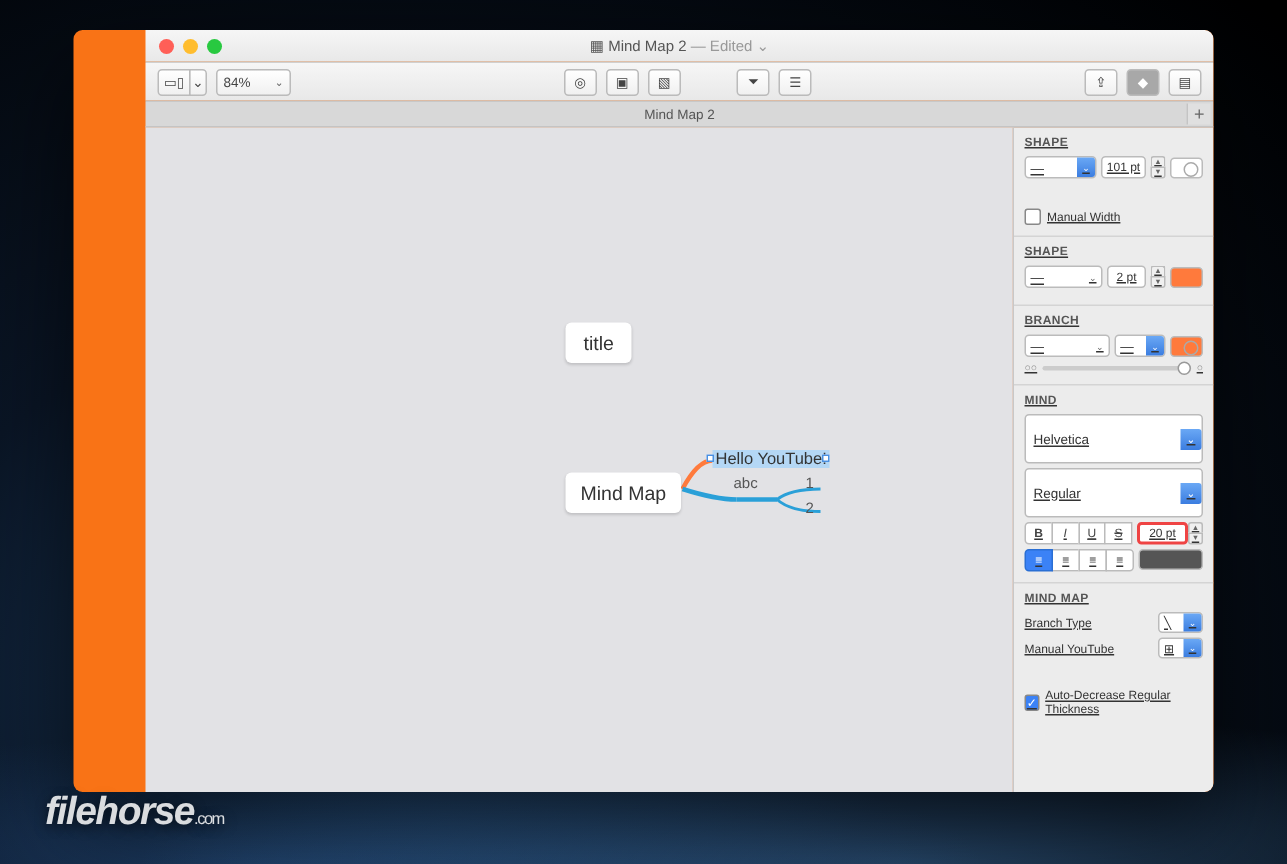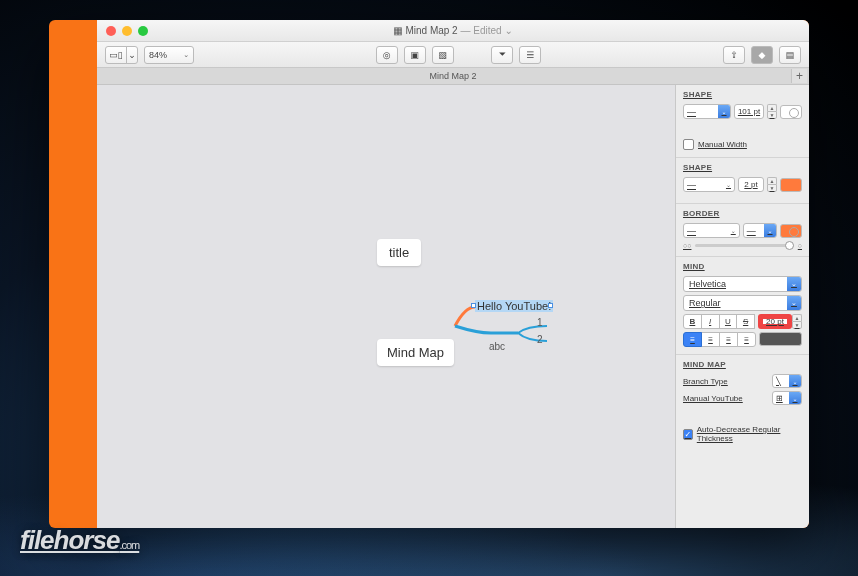--- a/index.html
+++ b/index.html
@@ -16,21 +16,21 @@
 .tb-btn { height: 18px; min-width: 22px; background: linear-gradient(#ffffff, #f0f0f0); border: 1px solid #bbb; border-radius: 3px; display: inline-flex; align-items: center; justify-content: center; font-size: 9px; color: #444; cursor: default; }
 .tb-seg { display: flex; } .tb-seg .tb-btn { border-radius: 0; margin-left: -1px; } .tb-seg .tb-btn:first-child { border-radius: 3px 0 0 3px; margin-left: 0; } .tb-seg .tb-btn:last-child { border-radius: 0 3px 3px 0; }
 .tb-zoom { width: 50px; justify-content: space-between; padding: 0 4px; }
 .tb-zoom .chev { font-size: 7px; color: #666; }
 .tb-spacer { flex: 1; }
 .tb-group { display: flex; gap: 6px; }
 .tabbar { height: 17px; background: #d8d8d8; border-bottom: 1px solid #c4c4c4; display: flex; align-items: center; justify-content: center; font-size: 9px; color: #555; position: relative; }
 .tabbar-add { position: absolute; right: 2px; width: 16px; height: 14px; display: flex; align-items: center; justify-content: center; background: #e0e0e0; border-left: 1px solid #c4c4c4; font-size: 12px; color: #666; }
 .content { display: flex; height: calc(100% - 65px); }
 .canvas { flex: 1; background: #e2e2e5; position: relative; }
-.node { position: absolute; background: #fff; border-radius: 4px; padding: 4px 10px; font-size: 12px; color: #333; box-shadow: 0 1px 2px rgba(0,0,0,0.15); margin-top: 24px; }
+.node { position: absolute; background: #fff; border-radius: 4px; padding: 4px 10px; font-size: 12px; color: #333; box-shadow: 0 1px 2px rgba(0,0,0,0.15); }
 .node-title { left: 280px; top: 130px; font-size: 13px; padding: 6px 12px; }
 .node-main { left: 280px; top: 230px; font-size: 13px; padding: 6px 10px; }
 .branch-label { position: absolute; font-size: 10px; color: #555; }
 .selected-text { position: absolute; left: 378px; top: 215px; font-size: 11px; background: #b4d7f5; color: #333; padding: 0px 2px; }
 .sel-handle { position: absolute; width: 5px; height: 5px; background: #fff; border: 1px solid #4a90e2; }
 .inspector { width: 134px; background: #ececec; border-left: 1px solid #c8c8c8; overflow-y: hidden; font-size: 9px; color: #333; }
 .insp-section { border-bottom: 1px solid #d4d4d4; padding: 5px 7px 7px; text-decoration: underline; }
 .insp-head { font-size: 8px; font-weight: 600; color: #555; letter-spacing: 0.3px; margin-bottom: 5px; }
 .insp-row { display: flex; align-items: center; gap: 3px; margin-bottom: 4px; }
 .insp-select { height: 15px; background: #fff; border: 1px solid #bbb; border-radius: 3px; flex: 1; display: flex; align-items: center; justify-content: space-between; padding: 0 3px; }
@@ -40,38 +40,38 @@
 .stepper { width: 10px; height: 15px; display: flex; flex-direction: column; }
 .stepper div { flex: 1; background: #f0f0f0; border: 1px solid #bbb; font-size: 5px; display: flex; align-items: center; justify-content: center; color: #666; }
 .stepper div:first-child { border-radius: 2px 2px 0 0; border-bottom: none; }
 .stepper div:last-child { border-radius: 0 0 2px 2px; }
 .swatch { width: 22px; height: 14px; border: 1px solid #bbb; border-radius: 3px; background: #fff; position: relative; }
 .swatch.orange { background: #ff7a3c; }
 .swatch.white-circ::after, .swatch.orange-circ::after { content: ''; position: absolute; right: 2px; top: 2px; width: 8px; height: 8px; border: 1px solid #aaa; border-radius: 50%; }
 .checkbox-row { display: flex; align-items: center; gap: 4px; margin-top: 20px; font-size: 8px; }
 .checkbox { width: 11px; height: 11px; border: 1px solid #888; border-radius: 2px; background: #fff; display: flex; align-items: center; justify-content: center; font-size: 8px; color: #1863d4; }
 .checkbox.checked { background: #3b82f6; color: #fff; }
-.font-select { height: 16px; background: #fff; border: 1px solid #bbb; border-radius: 3px; display: flex; align-items: center; justify-content: space-between; padding-left: 5px; width: 100%; margin-bottom: 3px; }
+.font-select { height: 33px; background: #fff; border: 1px solid #bbb; border-radius: 3px; display: flex; align-items: center; justify-content: space-between; padding-left: 5px; width: 100%; margin-bottom: 3px; }
 .font-select .arrow { width: 14px; height: 14px; background: linear-gradient(#6aa8f5, #3b7de0); border-radius: 0 2px 2px 0; display: flex; align-items: center; justify-content: center; color: #fff; font-size: 7px; }
 .style-row { display: flex; gap: 0; margin-bottom: 3px; }
 .style-btn { flex: 1; height: 15px; background: #fff; border: 1px solid #bbb; margin-left: -1px; display: flex; align-items: center; justify-content: center; font-size: 8px; color: #444; }
 .style-btn:first-child { border-radius: 3px 0 0 3px; margin-left: 0; }
 .style-btn:last-child { border-radius: 0 3px 3px 0; }
 .style-btn.active { background: #3b82f6; color: #fff; border-color: #2a6fd4; z-index: 1; }
-.pt-input { width: 34px; height: 15px; background: #fff; border: 5px solid #ef4444; border-radius: 3px; display: flex; align-items: center; justify-content: center; font-size: 8px; }
+.pt-input { width: 34px; height: 15px; background: #fff; border: 2px solid #ef4444; border-radius: 3px; display: flex; align-items: center; justify-content: center; font-size: 8px; }
 .align-color-row { display: flex; gap: 3px; }
 .align-seg { display: flex; }
 .align-seg .style-btn { width: 19px; flex: none; }
 .mm-row { display: flex; align-items: center; justify-content: space-between; margin-bottom: 3px; font-size: 8px; }
 .mm-sel { width: 30px; height: 14px; background: #fff; border: 1px solid #bbb; border-radius: 3px; display: flex; align-items: center; padding-right: 0; }
 .mm-sel .arrow { width: 12px; height: 12px; background: linear-gradient(#6aa8f5, #3b7de0); border-radius: 0 2px 2px 0; display: flex; align-items: center; justify-content: center; color: #fff; font-size: 6px; margin-left: auto; }
 .slider-row { display: flex; align-items: center; gap: 4px; font-size: 7px; color: #888; }
 .slider-track { flex: 1; height: 3px; background: #ccc; border-radius: 2px; position: relative; }
 .slider-thumb { position: absolute; right: 0; top: -3px; width: 9px; height: 9px; background: #fff; border: 1px solid #999; border-radius: 50%; }
-.watermark { position: absolute; left: 20px; bottom: 20px; color: rgba(255,255,255,0.85); font-size: 26px; font-weight: 700; font-style: italic; letter-spacing: -1px; text-shadow: 0 2px 8px rgba(0,0,0,0.6); z-index: 10; text-decoration: underline; }
+.watermark { position: absolute; left: 30px; bottom: 20px; color: rgba(255,255,255,0.85); font-size: 26px; font-weight: 700; font-style: italic; letter-spacing: -1px; text-shadow: 0 2px 8px rgba(0,0,0,0.6); z-index: 10; }
 .watermark sub { font-size: 11px; font-weight: 400; font-style: normal; vertical-align: baseline; }
 svg.branches { position: absolute; left: 0; top: 0; pointer-events: none; }
 </style>
 </head>
 <body>
 
 <div class="window">
   <div class="titlebar">
     <div class="traffic">
       <span class="tl-close"></span>
@@ -126,21 +126,21 @@
         <path d="M 358 241 Q 380 248 394 248" stroke="#2aa0d8" stroke-width="3" fill="none"></path>
         <path d="M 394 248 L 421 248" stroke="#2aa0d8" stroke-width="3" fill="none"></path>
         <path d="M 421 248 Q 430 241 450 241" stroke="#2aa0d8" stroke-width="2" fill="none"></path>
         <path d="M 421 248 Q 430 256 450 256" stroke="#2aa0d8" stroke-width="2" fill="none"></path>
       </svg>
       <div class="node node-title">title</div>
       <div class="node node-main">Mind Map</div>
       <div class="selected-text">Hello YouTube!</div>
       <div class="sel-handle" style="left:374px;top:218px"></div>
       <div class="sel-handle" style="left:451px;top:218px"></div>
-      <div class="branch-label" style="left:392px;top:256px">abc</div>
+      <div class="branch-label" style="left:392px;top:232px">abc</div>
       <div class="branch-label" style="left:440px;top:232px">1</div>
       <div class="branch-label" style="left:440px;top:249px">2</div>
     </div>
 
     <div class="inspector">
       <div class="insp-section">
         <div class="insp-head">SHAPE</div>
         <div class="insp-row">
           <div class="insp-select blue-end">
               <span>—</span>
@@ -169,21 +169,21 @@
           <div class="insp-input" style="width:26px">2 pt</div>
           <div class="stepper">
               <div>▲</div>
               <div>▼</div>
             </div>
           <div class="swatch orange"></div>
         </div>
       </div>
 
       <div class="insp-section">
-        <div class="insp-head">BORDER</div>
+        <div class="insp-head">BRANCH</div>
         <div class="insp-row">
           <div class="insp-select">
               <span>—</span>
               <span style="font-size:6px;color:#666">⌄</span>
             </div>
           <div class="insp-select blue-end" style="flex:0.6">
               <span>—</span>
               <span class="arrow">⌄</span>
             </div>
           <div class="swatch orange orange-circ"></div>

